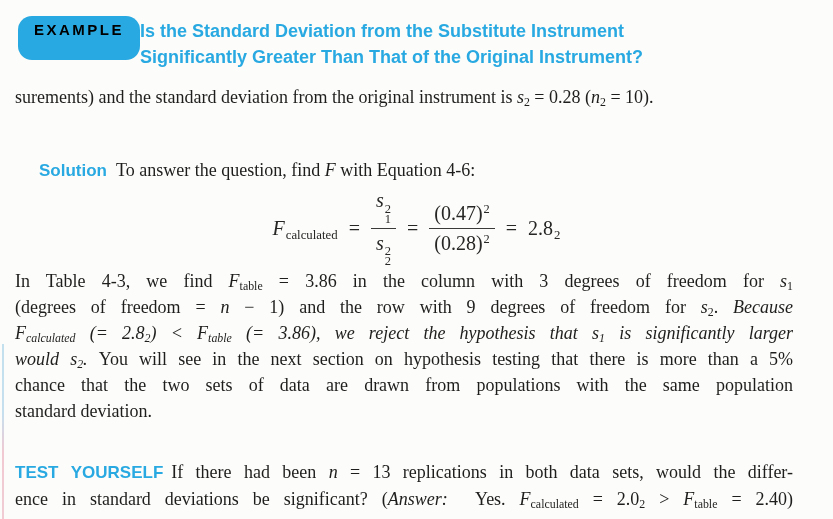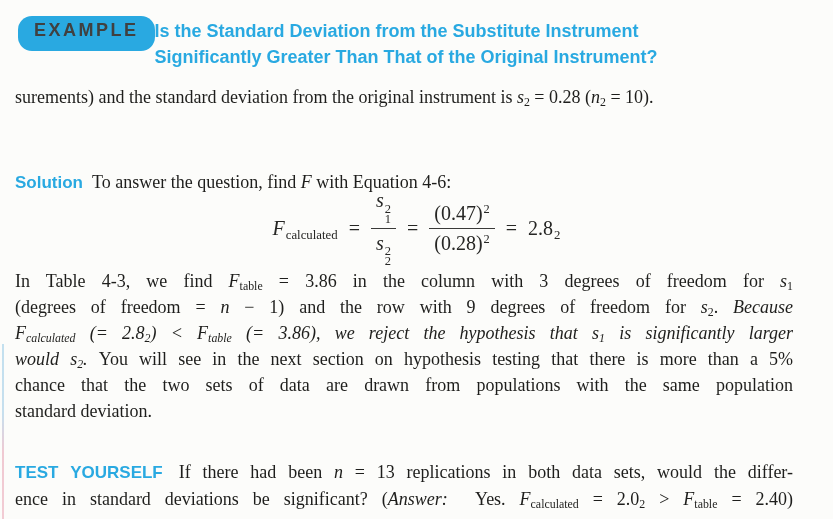--- a/index.html
+++ b/index.html
@@ -5,46 +5,46 @@
   html,body { margin:0; padding:0; }
   body {
     width:833px; height:519px; position:relative; overflow:hidden;
     background:#fcfcfa;
     font-family:"Liberation Serif", serif;
     color:#1e1e1c;
   }
   
   .example-header { position:absolute; top:16px; left:18px; display:flex; align-items:flex-start; }
   .example-badge {
-    flex-shrink:0; background:var(--accent,#29a9e1); color:#404040;
+    flex-shrink:0; background:var(--accent,#29a9e1); color:#000000;
     font-family:"Liberation Sans", sans-serif; font-weight:700;
-    font-size:18px; letter-spacing:2.5px;
-    height:35px; line-height:28px; padding:0 16px; border-radius:14px;
+    font-size:15px; letter-spacing:2.5px;
+    height:44px; line-height:28px; padding:0 16px; border-radius:14px;
   }
   .example-title {
     margin-top:2px;
     font-family:"Liberation Sans", sans-serif; font-weight:700;
     font-size:18px; line-height:26px; color:var(--accent,#29a9e1);
   }
   
   .para { position:absolute; left:15px; width:778px; }
   .para-intro       { top:84px;  }
-  .para-solution    { top:169px; }
+  .para-solution    { top:157px;margin-left:24px; }
   .para-discussion  { top:268px; }
   .para-test        { top:459px; }
   .tline { font-size:18px; line-height:26px; }
   .just  { text-align:justify; text-align-last:justify; }
   .i  { font-style:italic; }
   .bi { font-weight:400; font-style:italic; }
   .sub { font-size:66%; position:relative; top:0.28em; line-height:0; }
   .head {
     font-family:"Liberation Sans", sans-serif; font-weight:700;
     color:var(--accent,#29a9e1); font-size:17px; margin-right:9px;
   }
-  .wide { margin-right:16px; }
+  .wide { margin-right:8px; }
   
   .equation {
     position:absolute; top:197px; left:0; width:833px; height:62px;
     display:flex; justify-content:center; align-items:center;
     font-size:20px; color:#262624;
   }
   .eq-op { margin:0 11px; }
   .eq-lhs, .eq-result { white-space:nowrap; }
   .eqsub  { font-size:64%; position:relative; top:0.32em; margin-left:1px; }
   .eqsup  { font-size:62%; position:relative; top:-0.55em; margin-left:1px; }

